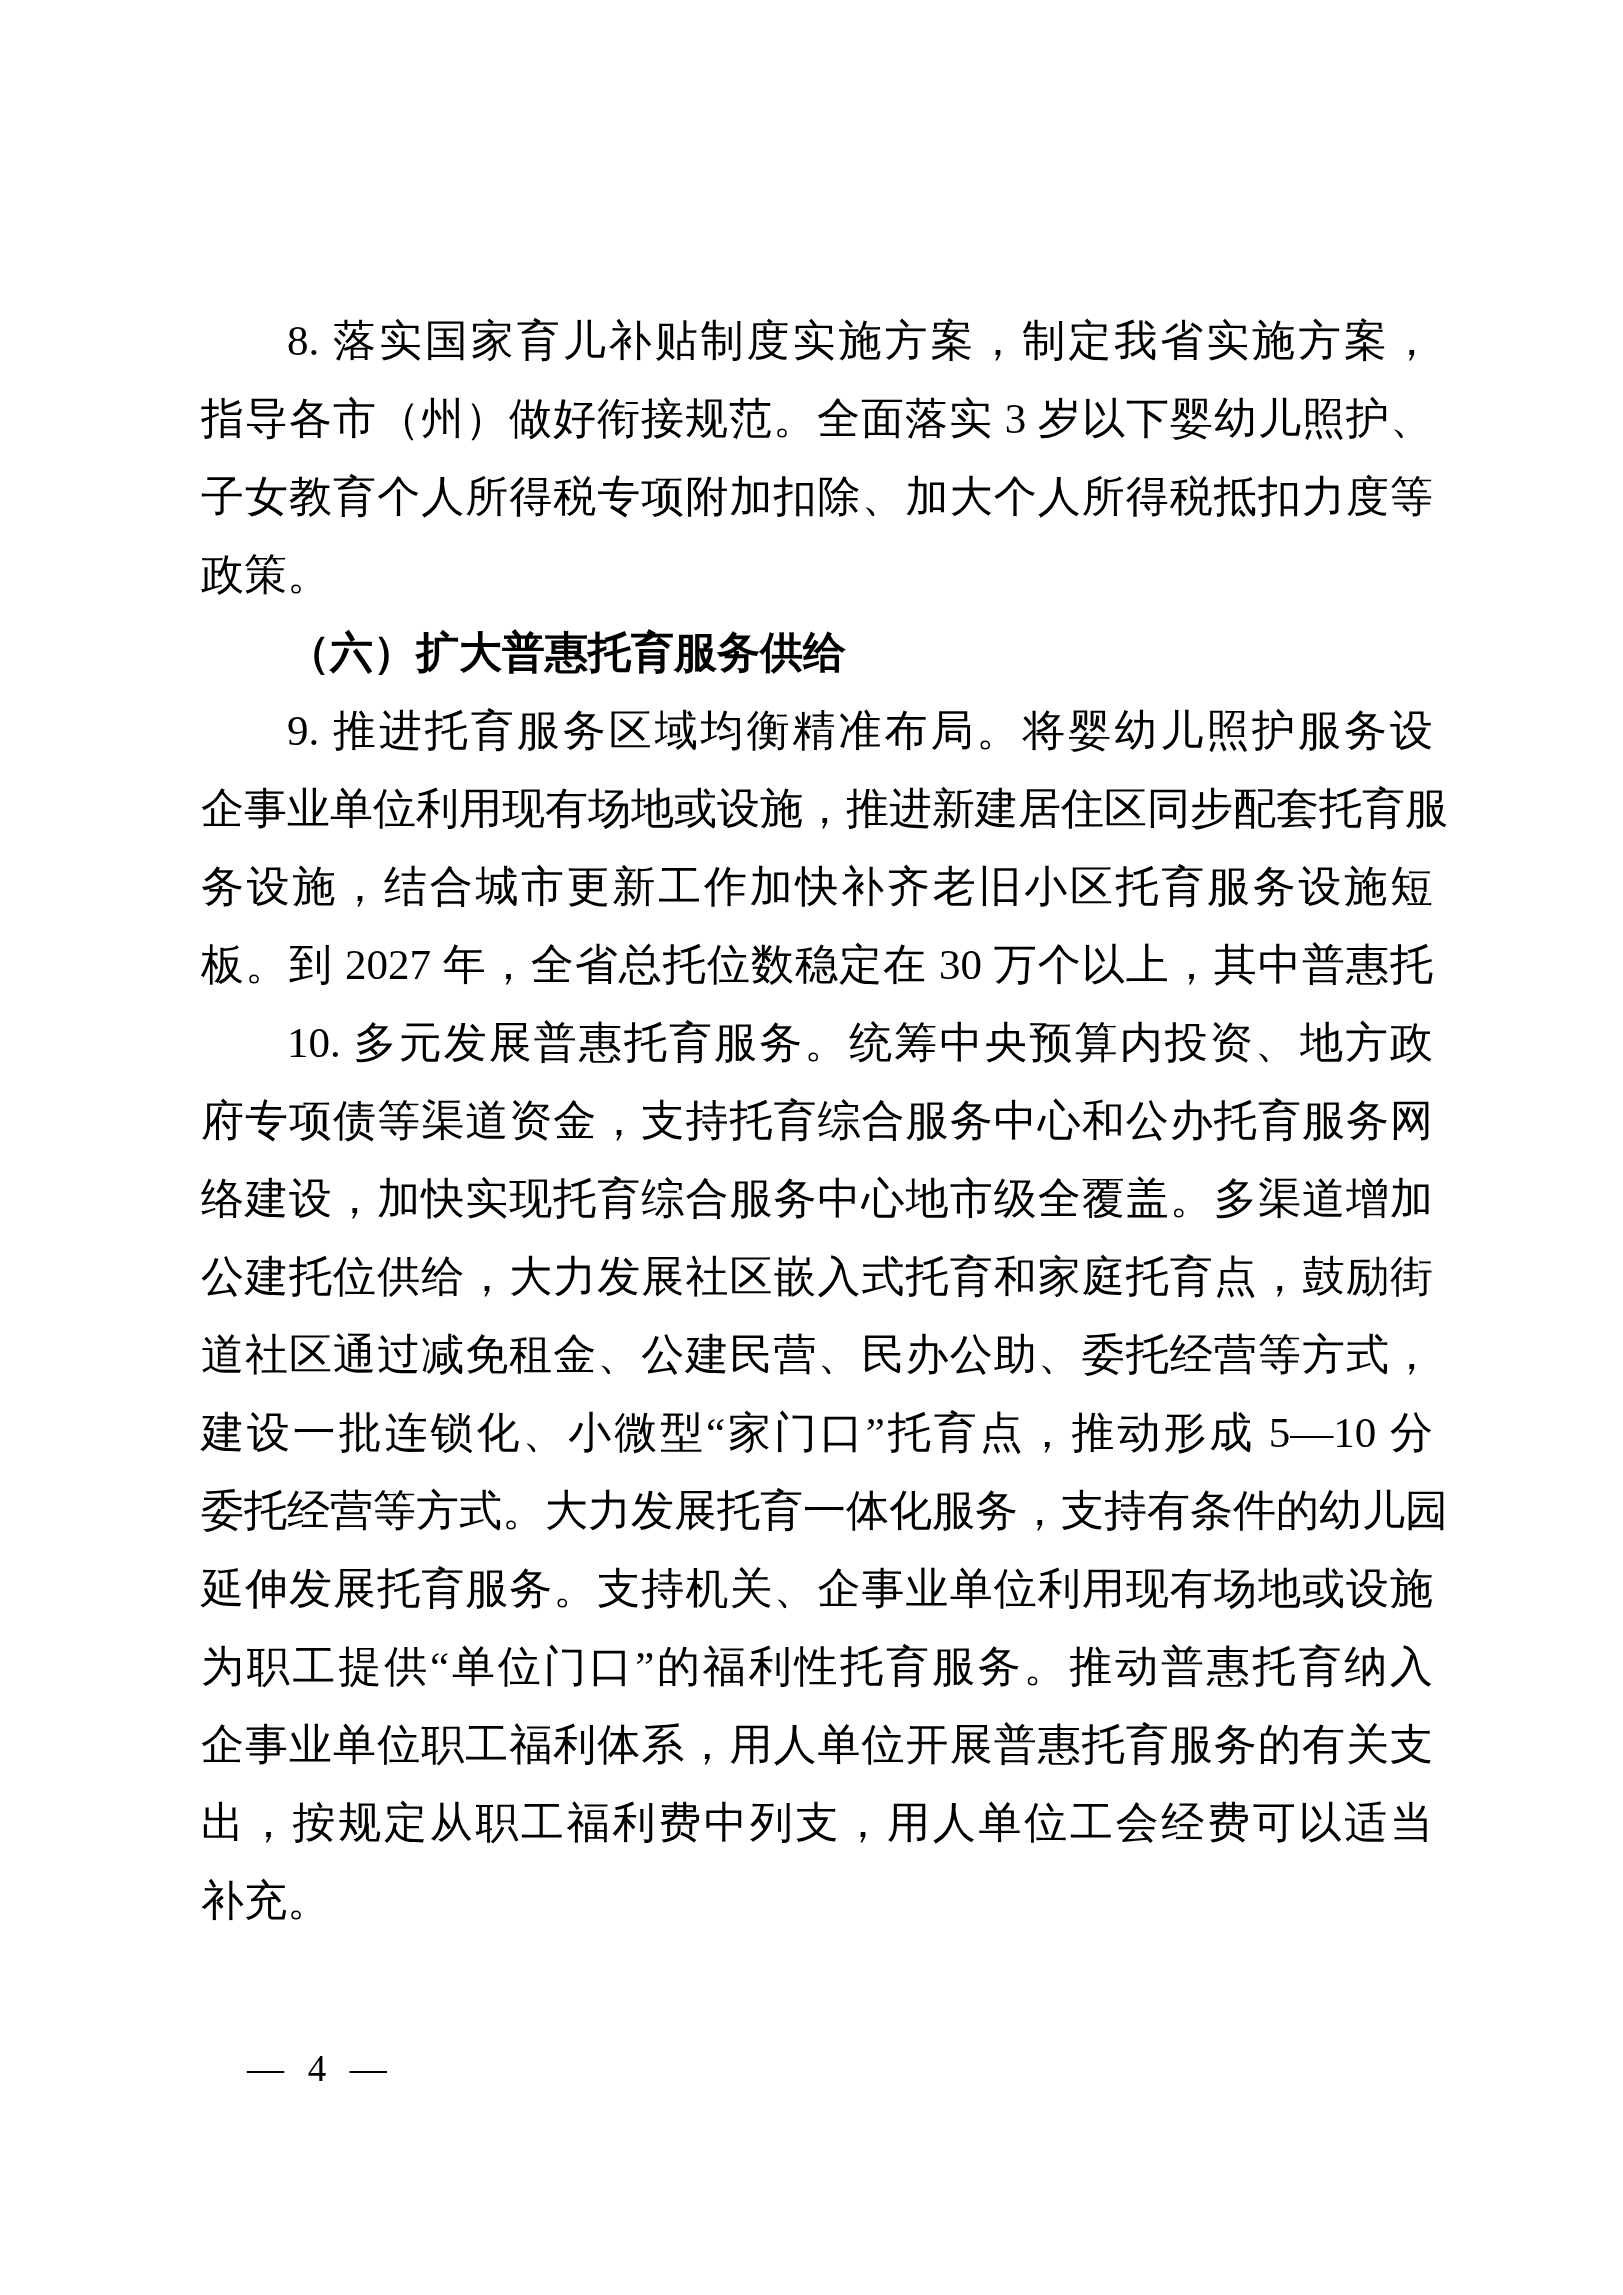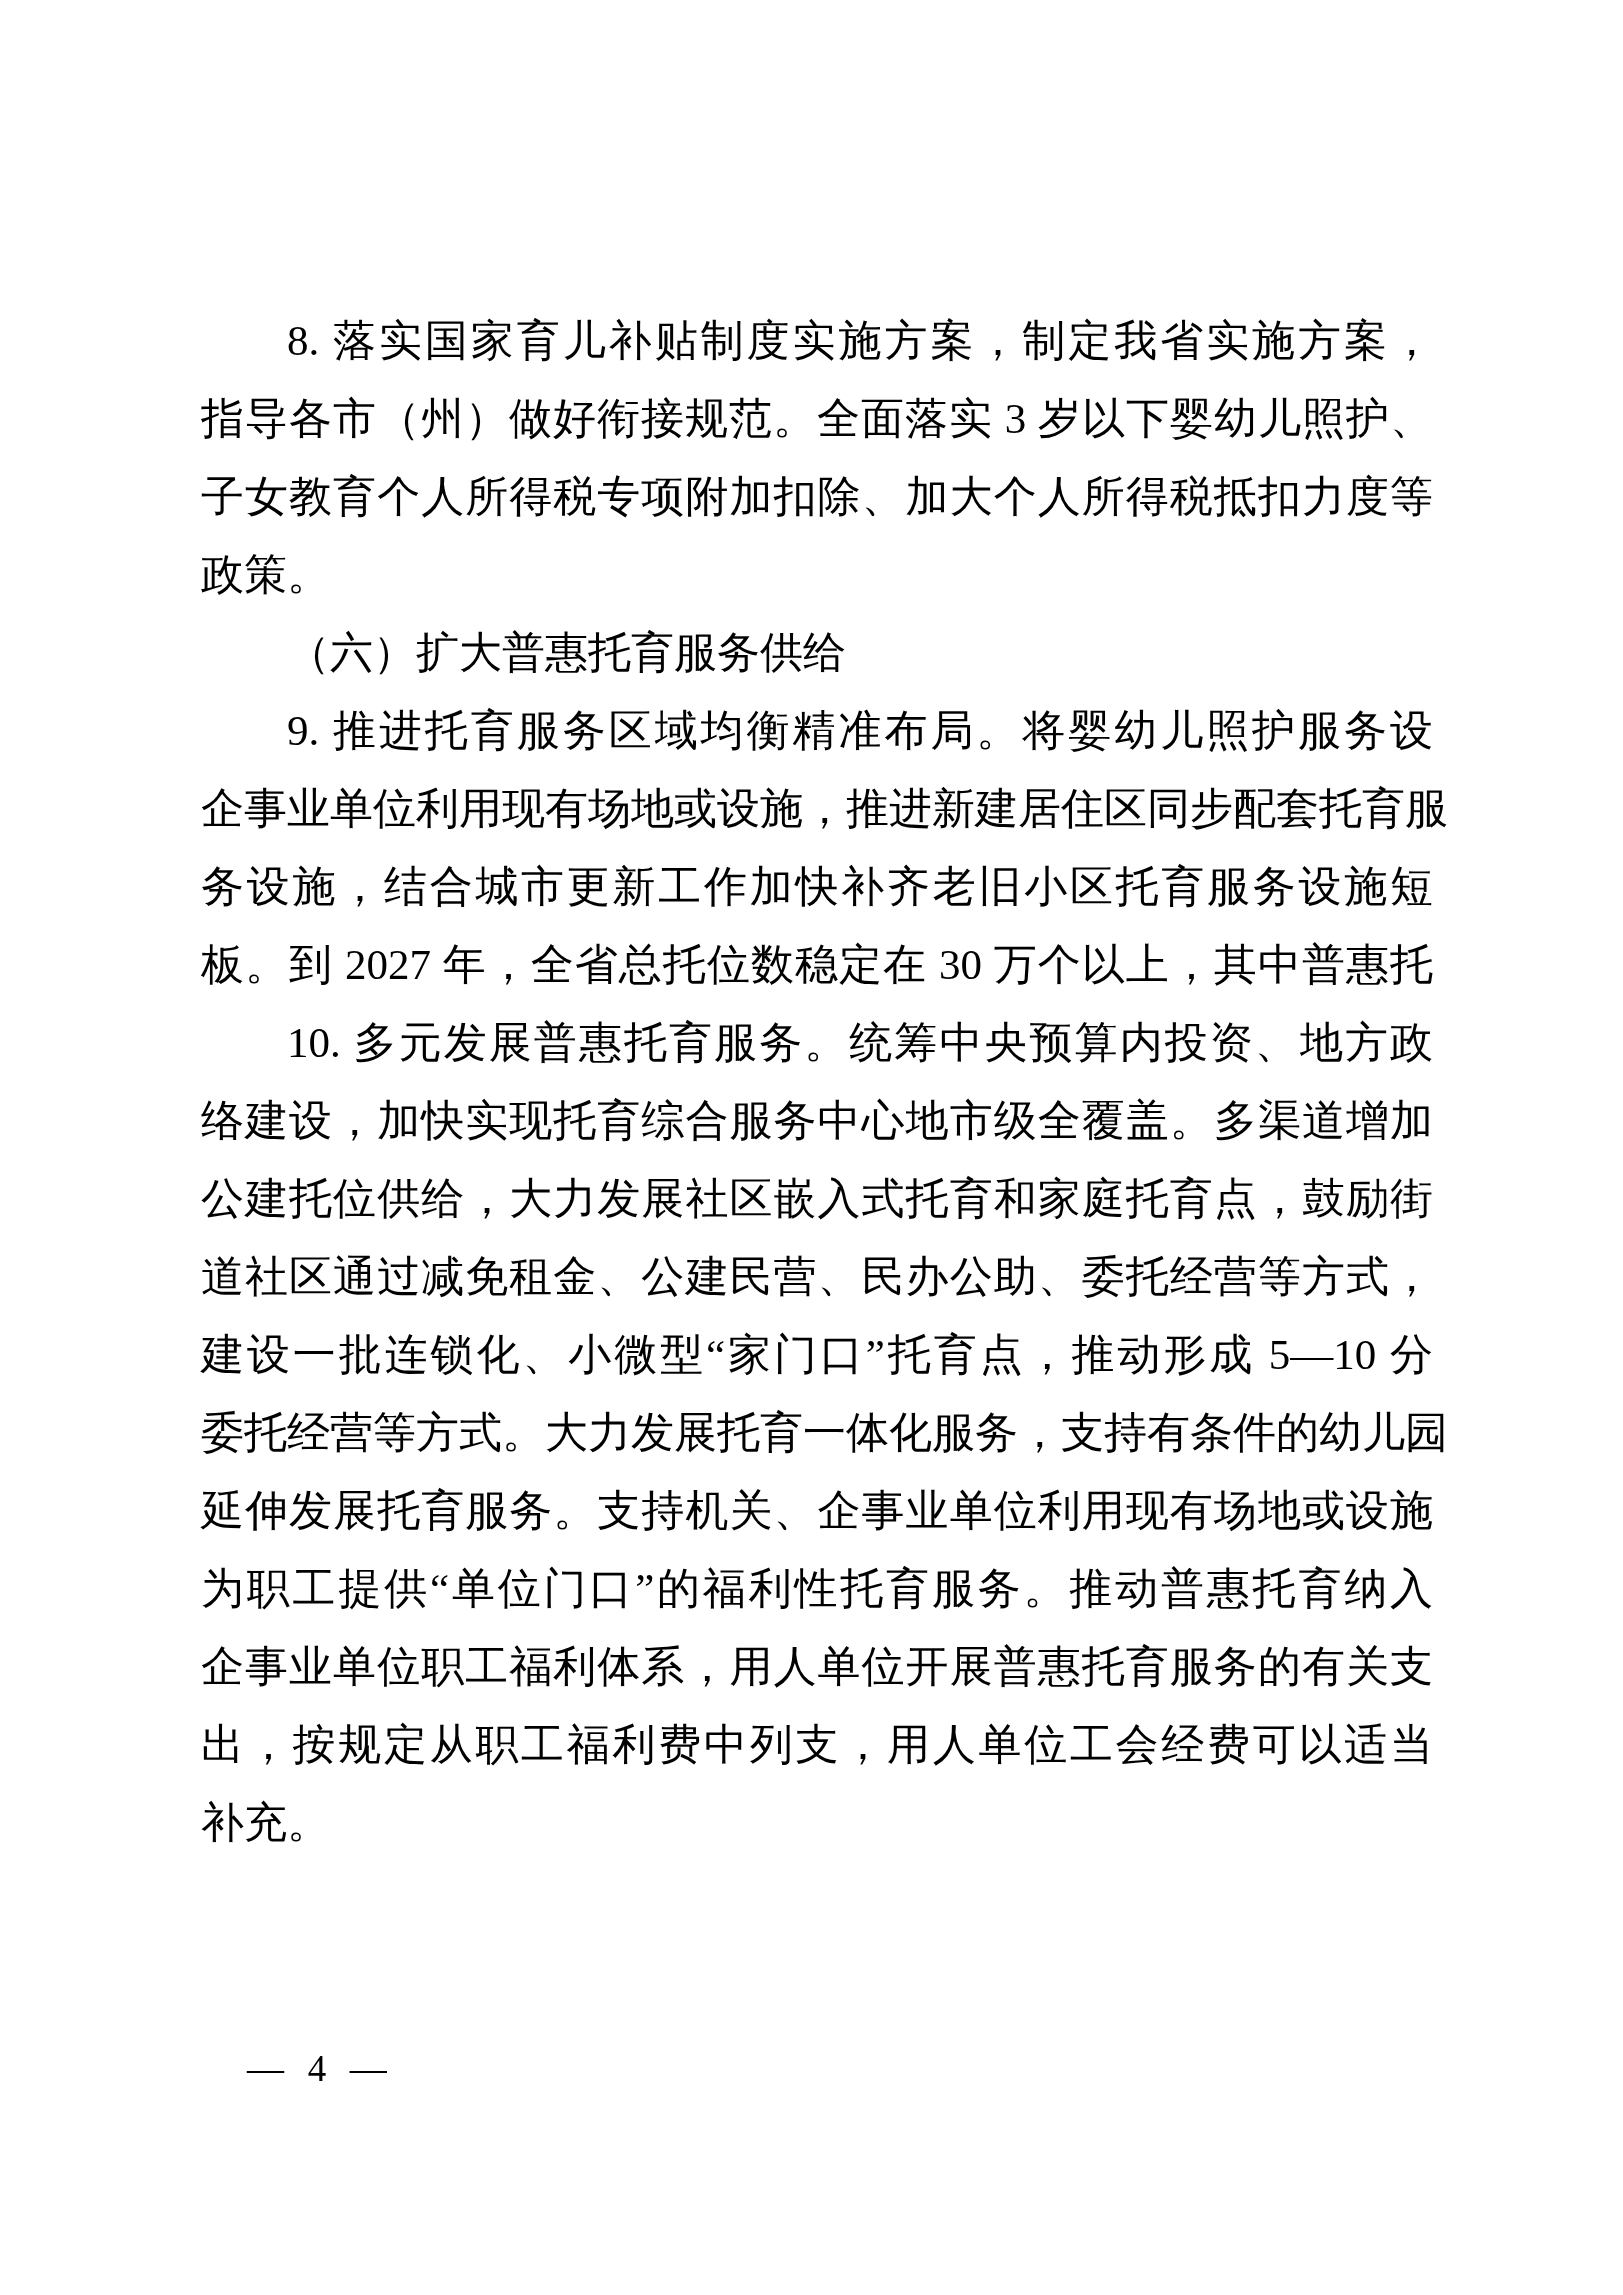--- a/index.html
+++ b/index.html
@@ -30,21 +30,21 @@
     text-align: justify;
     text-align-last: left;
   }
   .line.justify {
     text-align-last: justify;
   }
   .line.indent {
     text-indent: 86px;
   }
   .line.heading {
-    font-weight: normal;
+    font-weight: bold;
   }
   .footer {
     position: absolute;
     left: 247px;
     top: 2039px;
     font-size: 37px;
     line-height: 59px;
     word-spacing: 11.8px;
     letter-spacing: 1.3px;
   }
@@ -57,20 +57,21 @@
     <div class="line indent justify">8. 落实国家育儿补贴制度实施方案，制定我省实施方案，</div>
     <div class="line justify">指导各市（州）做好衔接规范。全面落实 3 岁以下婴幼儿照护、</div>
     <div class="line justify">子女教育个人所得税专项附加扣除、加大个人所得税抵扣力度等</div>
     <div class="line">政策。</div>
     <div class="line indent heading">（六）扩大普惠托育服务供给</div>
     <div class="line indent justify">9. 推进托育服务区域均衡精准布局。将婴幼儿照护服务设</div>
     <div class="line justify">企事业单位利用现有场地或设施，推进新建居住区同步配套托育服</div>
     <div class="line justify">务设施，结合城市更新工作加快补齐老旧小区托育服务设施短</div>
     <div class="line justify">板。到 2027 年，全省总托位数稳定在 30 万个以上，其中普惠托</div>
     <div class="line indent justify">10. 多元发展普惠托育服务。统筹中央预算内投资、地方政</div>
+    <div class="line justify">府专项债等渠道资金，支持托育综合服务中心和公办托育服务网</div>
     <div class="line justify">络建设，加快实现托育综合服务中心地市级全覆盖。多渠道增加</div>
     <div class="line justify">公建托位供给，大力发展社区嵌入式托育和家庭托育点，鼓励街</div>
     <div class="line justify">道社区通过减免租金、公建民营、民办公助、委托经营等方式，</div>
     <div class="line justify">建设一批连锁化、小微型“家门口”托育点，推动形成 5—10 分</div>
     <div class="line justify">委托经营等方式。大力发展托育一体化服务，支持有条件的幼儿园</div>
     <div class="line justify">延伸发展托育服务。支持机关、企事业单位利用现有场地或设施</div>
     <div class="line justify">为职工提供“单位门口”的福利性托育服务。推动普惠托育纳入</div>
     <div class="line justify">企事业单位职工福利体系，用人单位开展普惠托育服务的有关支</div>
     <div class="line justify">出，按规定从职工福利费中列支，用人单位工会经费可以适当</div>
     <div class="line">补充。</div>

